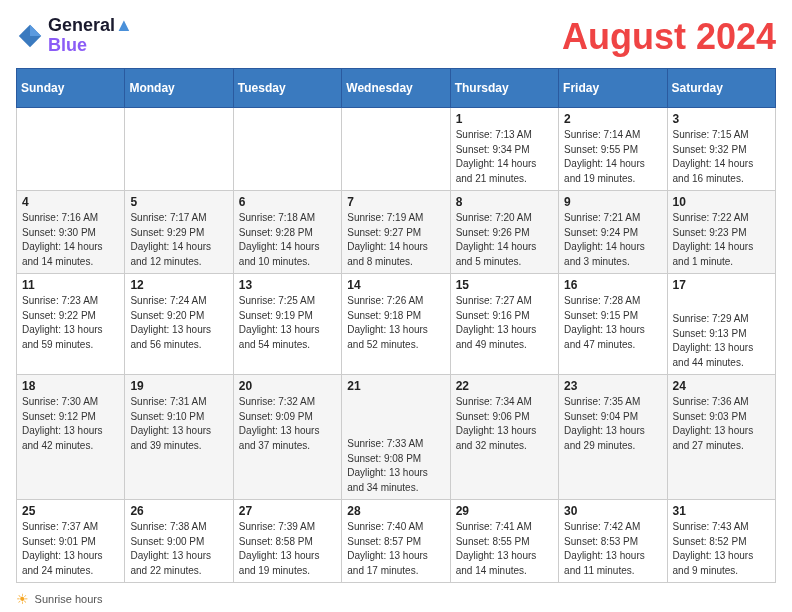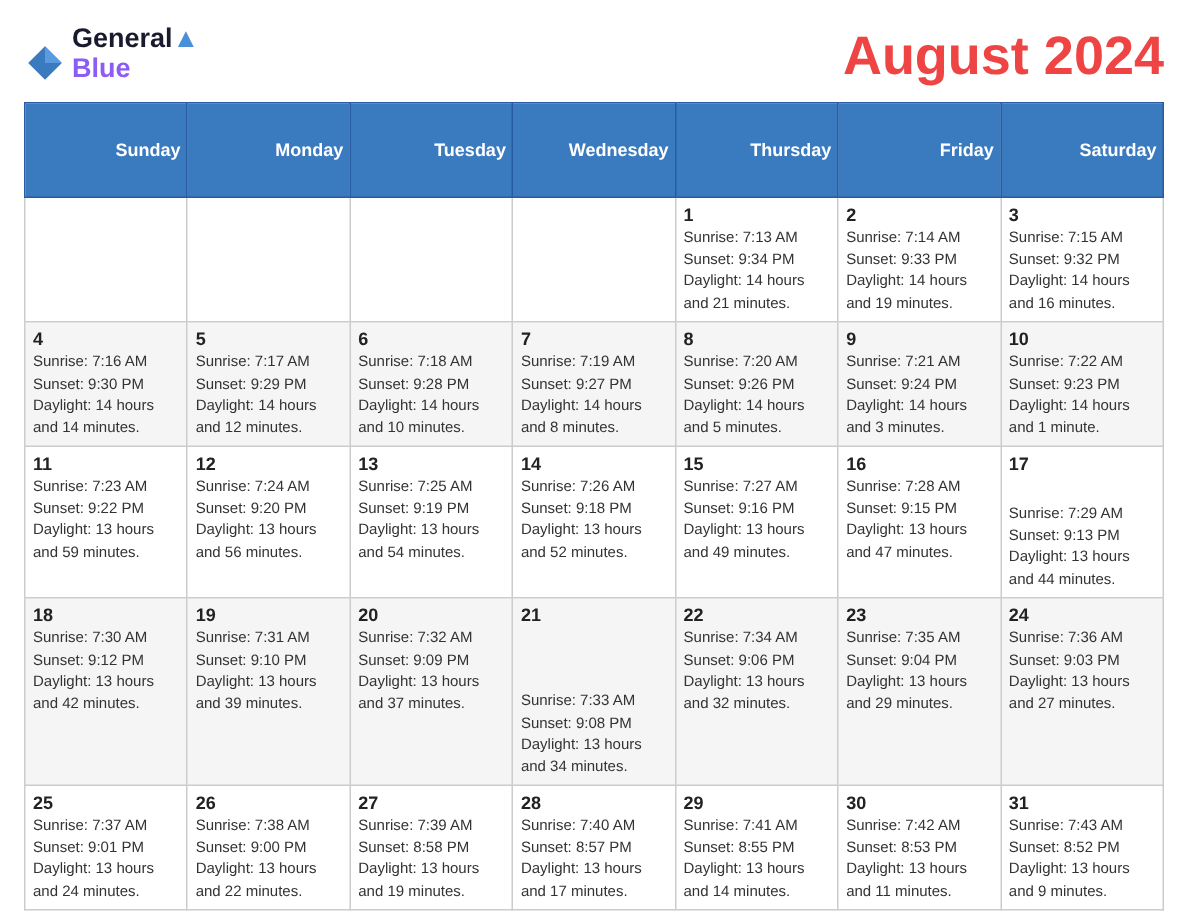--- a/index.html
+++ b/index.html
@@ -11,21 +11,21 @@
       padding: 16px;
     }
     .header {
       display: flex;
       justify-content: space-between;
       align-items: flex-start;
       margin-bottom: 10px;
     }
     .logo {
       display: flex;
-      align-items: flex-end;
+      align-items: center;
       gap: 4px;
     }
     .logo-text {
       font-size: 18px;
       font-weight: bold;
       color: #1a1a2e;
       line-height: 1.1;
     }
     .logo-text span {
       color: #4a90d9;
@@ -48,22 +48,22 @@
       font-style: italic;
     }
     .calendar {
       width: 100%;
       border-collapse: collapse;
       font-size: 10.5px;
     }
     .calendar th {
       background: #3a7abf;
       color: #fff;
-      padding: 24px 4px;
-      text-align: right;
+      padding: 12px 4px;
+      text-align: left;
       font-size: 12px;
       border: 1px solid #2a5a9f;
     }
     .calendar td {
       border: 1px solid #ccc;
       vertical-align: top;
       padding: 4px 5px;
       width: calc(100%/7);
       min-height: 80px;
       background: #fff;
@@ -137,21 +137,21 @@
         <td class="empty"></td>
         <td>
           <div class="day-num">1</div>
           <div class="day-info" style="white-space: pre-line;">Sunrise: 7:13 AM
 Sunset: 9:34 PM
 Daylight: 14 hours and 21 minutes.</div>
         </td>
         <td>
           <div class="day-num">2</div>
           <div class="day-info" style="white-space: pre-line;">Sunrise: 7:14 AM
-Sunset: 9:33 PM
+Sunset: 9:55 PM
 Daylight: 14 hours and 19 minutes.</div>
         </td>
         <td>
           <div class="day-num">3</div>
           <div class="day-info" style="white-space: pre-line;">Sunrise: 7:15 AM
 Sunset: 9:32 PM
 Daylight: 14 hours and 16 minutes.</div>
         </td>
       </tr>
       <tr>

